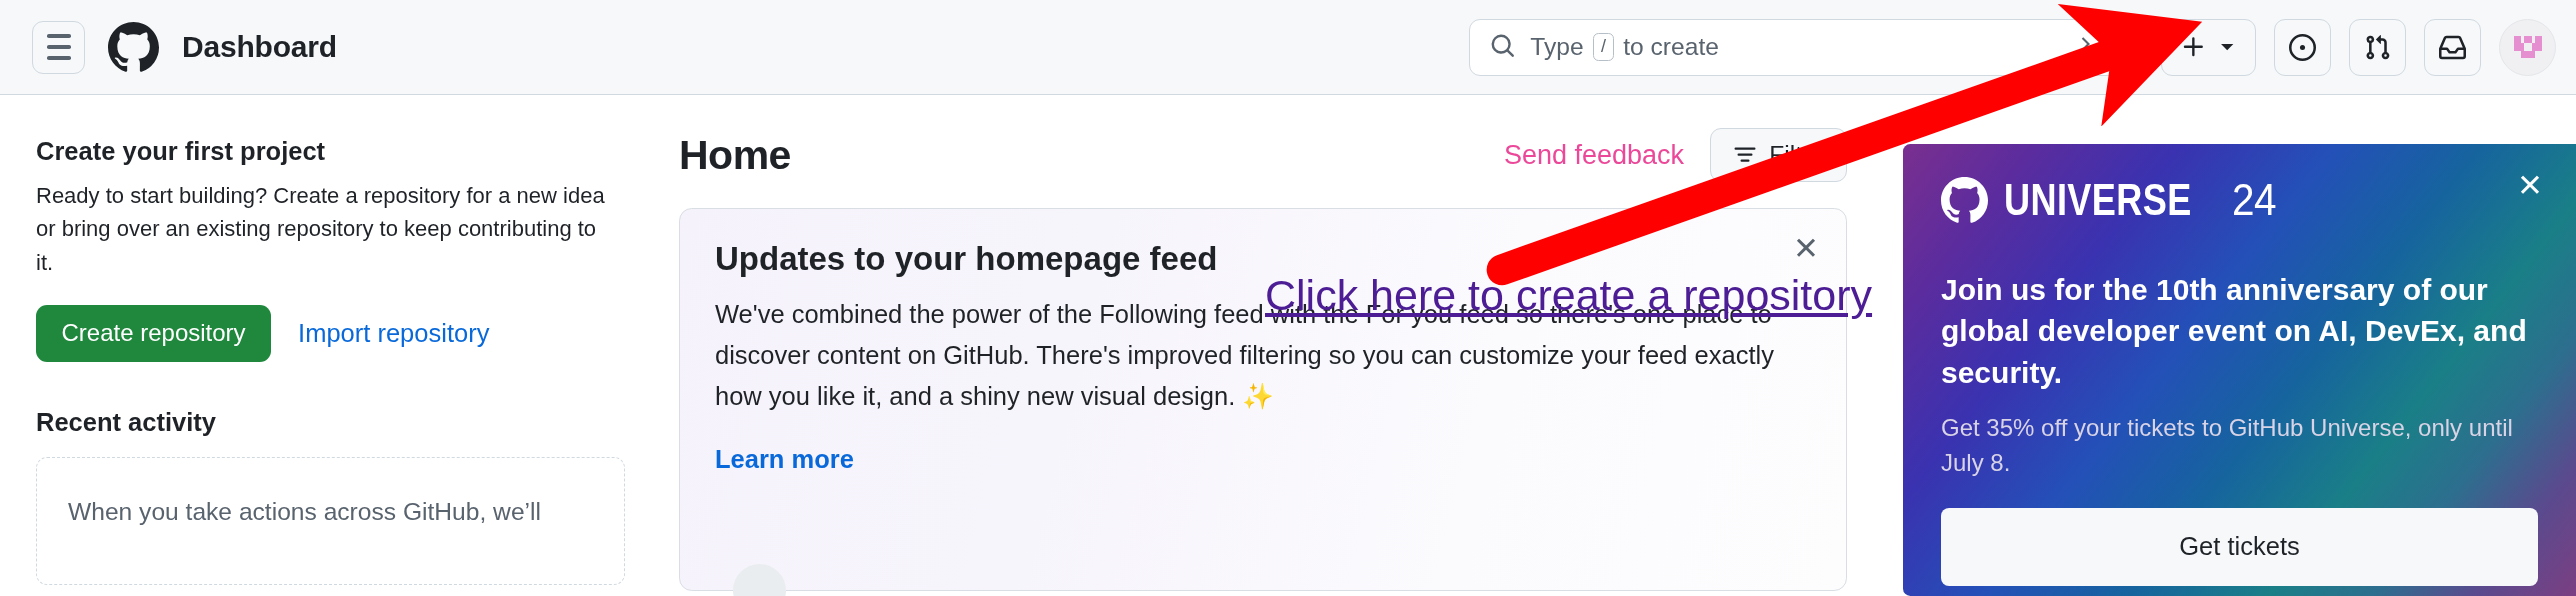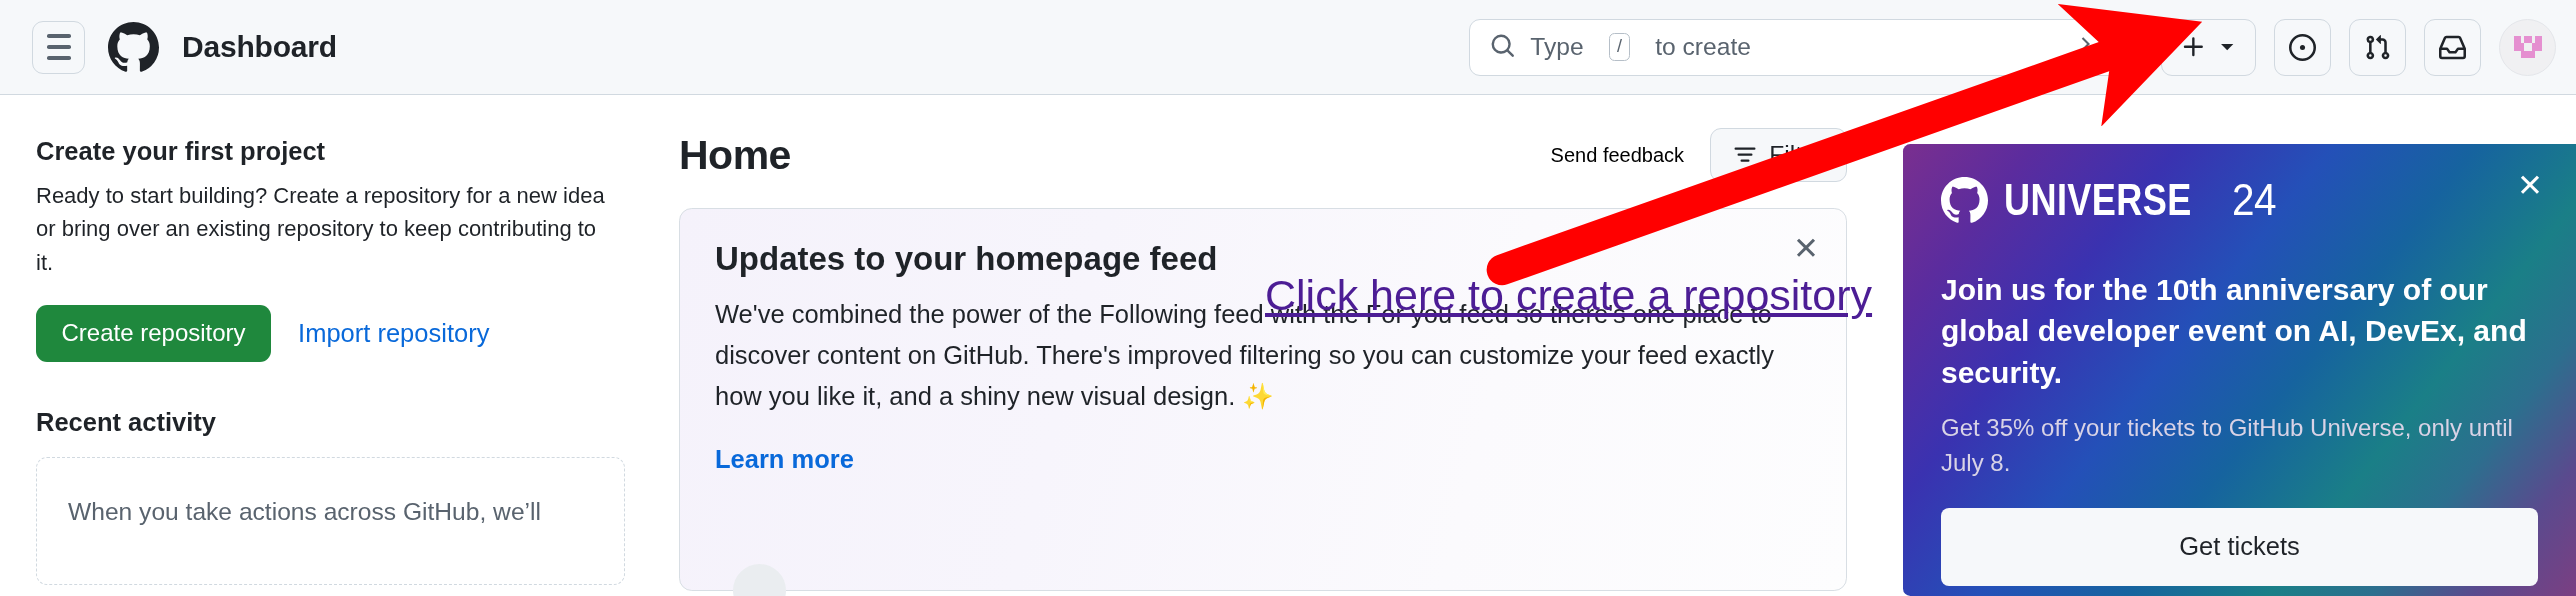--- a/index.html
+++ b/index.html
@@ -39,21 +39,21 @@
     padding-right: 20px; gap: 18px;
   }
   .search-box {
     width: 654px; height: 57px;
     border: 1.8px solid #d1d9e0; border-radius: 11px;
     background: #ffffff;
     display: flex; align-items: center; gap: 14.6px;
     padding: 0 20px;
     cursor: text;
   }
-  .search-ph { font-size: 24.6px; color: #59636e; display:flex; align-items:center; gap:25px; white-space: nowrap;}
+  .search-ph { font-size: 24.6px; color: #59636e; display:flex; align-items:center; gap:9px; white-space: nowrap;}
   .slash-key {
     border: 1.8px solid #b6bfc8; border-radius: 5.5px;
     font-size: 18px; line-height: 1; padding: 2.7px 7.3px 4.6px; color:#59636e;
   }
   .cmdk { margin-left: auto; color:#59636e; font-size: 24px; }
   .hdr-div { width: 1.8px; height: 42px; background: #d1d9e0; }
   .sq-btn { width: 57px; height: 57px; }
   .plus-btn { width: 95px; height: 57px; gap: 12.8px; }
   .avatar {
     width: 57px; height: 57px; border-radius: 50%;
@@ -94,21 +94,21 @@
   
   .main {
     position: absolute; top: 95px; left: 643px;
     width: 1240px; height: 501px;
     background: #ffffff;
     padding: 33px 36px 0 36px;
   }
   .main-head { display:flex; align-items:center; }
   .home-title { font-size: 41px; font-weight: bold; color:#1f2328; letter-spacing:-0.5px; }
   .main-head-right { margin-left:auto; display:flex; align-items:center; gap: 25.5px; }
-  .feedback-link { color:#000000; font-size: 20px; cursor:pointer; }
+  .feedback-link { color:#ec4899; font-size: 27px; cursor:pointer; }
   .filter-btn {
     border: 1.8px solid #d1d9e0; border-radius: 11px;
     background:#f6f8fa; padding: 12px 22px;
     display:flex; align-items:center; gap: 12.8px;
     font-size: 24.6px; color:#1f2328; cursor:pointer;
   }
 
   .feed-card {
     position: relative;
     margin-top: 25.5px;

